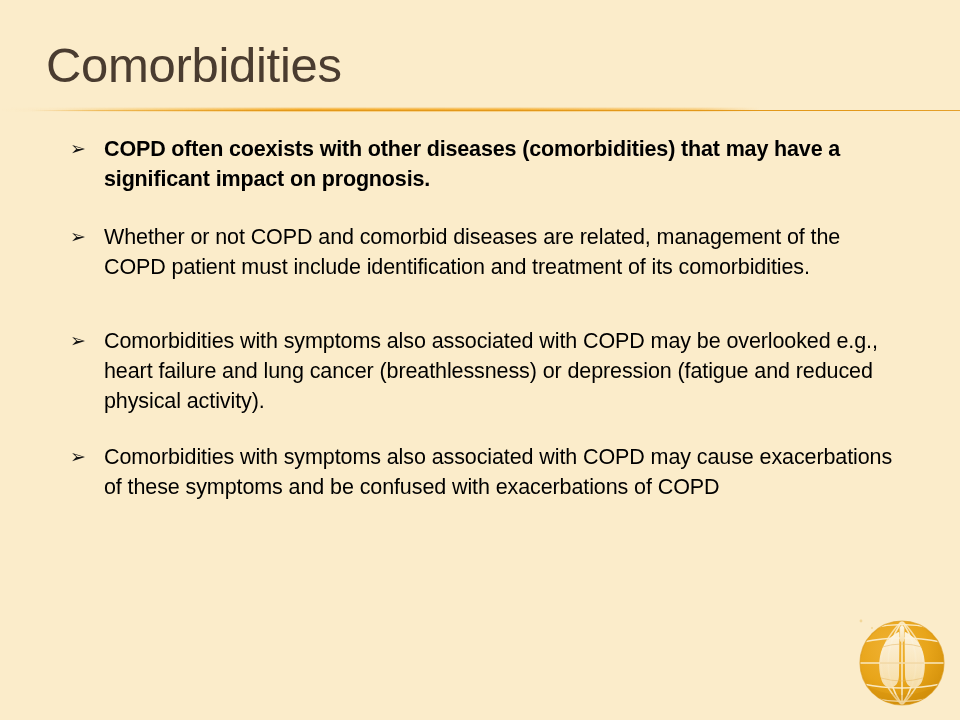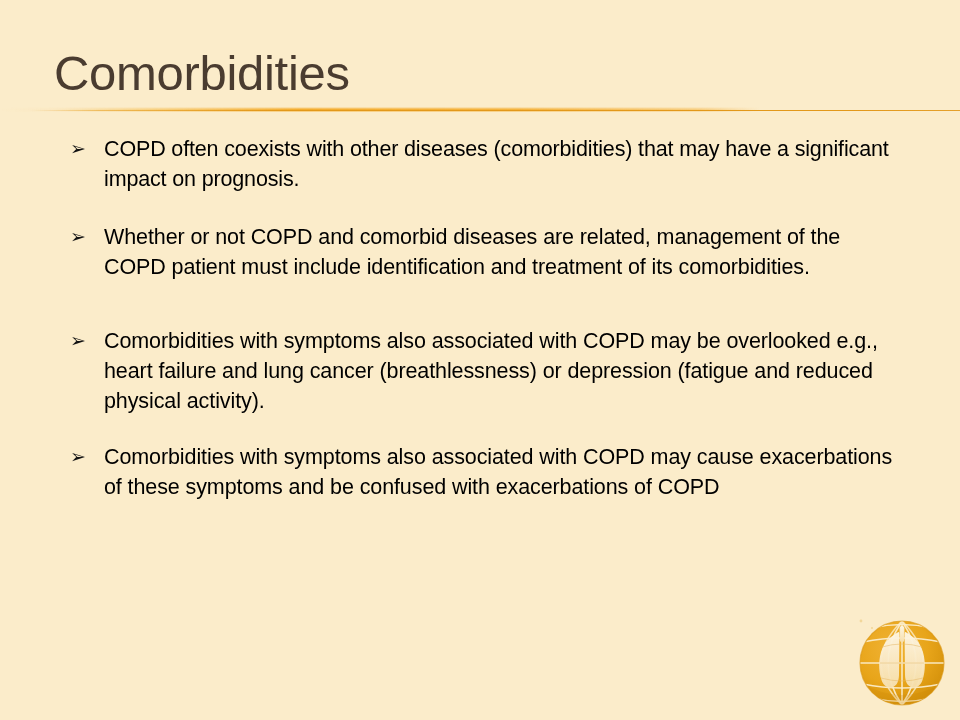--- a/index.html
+++ b/index.html
@@ -29,21 +29,21 @@
     position: absolute;
     left: 0;
     top: 0;
     width: 960px;
     height: 118px;
   }
   .slide-title {
     position: absolute;
     left: 42px;
     top: 37px;
-    margin: 12px;
+    margin: 4px;
     font-family: "Liberation Sans", sans-serif;
     font-size: 49px;
     font-weight: normal;
     line-height: 1.0;
     color: #4a3c30;
     letter-spacing: -0.3px;
     white-space: nowrap;
   }
 
   
@@ -112,21 +112,21 @@
     width: 26px;
     font-size: 19px;
     line-height: 30px;
     color: #121212;
     text-align: left;
   }
   .bullet .text {
     display: block;
   }
   .bullet.bold .text {
-    font-weight: normal;
+    font-weight: bold;
     letter-spacing: -0.15px;
   }
 
   
   .bullet.b1 { margin-top: 0px; }
   .bullet.b2 { margin-top: 28px; }
   .bullet.b3 { margin-top: 44px; }
   .bullet.b4 { margin-top: 26px; }
 
   

